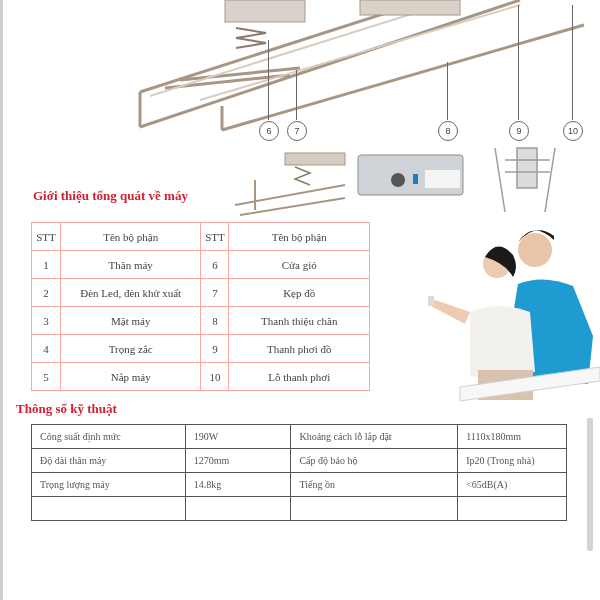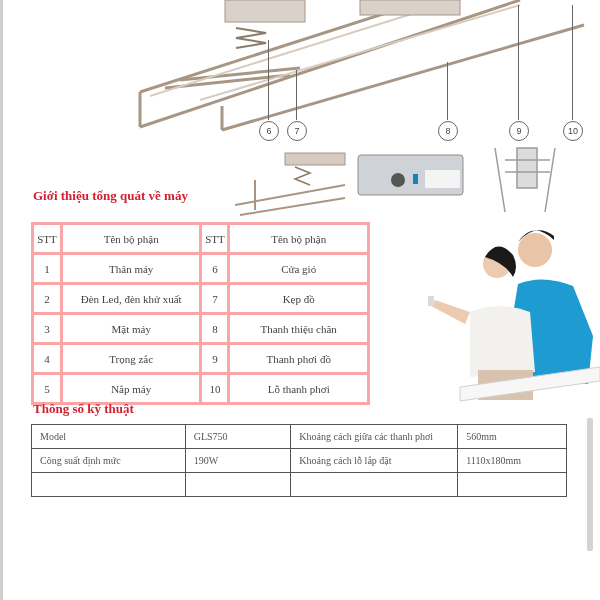--- a/index.html
+++ b/index.html
@@ -6,21 +6,21 @@
   body { width:600px; height:600px; overflow:hidden; background:#ffffff; position:relative;
          font-family:"Liberation Sans", sans-serif; color:#333; }
   .left-edge { position:absolute; left:0; top:0; width:3px; height:600px; background:#cfcfcf; }
   .diagram { position:absolute; left:0; top:0; width:600px; height:225px; }
   .callout { position:absolute; width:18px; height:18px; border:1px solid #666; border-radius:50%;
              font-size:9px; line-height:18px; text-align:center; color:#444; background:#fff; }
   .leader { position:absolute; width:1px; background:#666; }
   .section-title { position:absolute; color:#d1202f; font-weight:bold; font-size:13px;
                    font-family:"Liberation Serif", serif; }
   table { border-collapse:collapse; position:absolute; }
-  table.parts td { border:3px solid #fca5a5; text-align:center; font-size:11px; color:#444;
+  table.parts td { border:1px solid #fca5a5; text-align:center; font-size:11px; color:#444;
                    font-family:"Liberation Serif", serif; height:27px; padding:0; }
   table.specs td { border:1px solid #555; font-size:10px; color:#555; height:23px; padding:0 0 0 8px;
                    font-family:"Liberation Serif", serif; white-space:nowrap; }
   .photo { position:absolute; left:400px; top:212px; width:200px; height:200px; }
   .scrollbar { position:absolute; left:587px; top:418px; width:6px; height:133px; background:#d3d3d3; border-radius:2px; }
 </style>
 </head>
 <body>
 
 <div class="left-edge"></div>
@@ -136,40 +136,46 @@
   <circle cx="97" cy="52" r="14" fill="#edcbb0"></circle>
   <path d="M85 45 q12 -20 28 -2 q6 12 0 22 q-8 -14 -28 -20z" fill="#1a1a1a"></path>
   <path d="M70 100 q28 -12 60 0 l5 60 l-65 5z" fill="#f3f1ee"></path>
   <rect x="78" y="158" width="55" height="30" fill="#d9c2ae"></rect>
   <path d="M70 100 l-35 -12 l-4 6 l34 18z" fill="#edcbb0"></path>
   <rect x="28" y="84" width="6" height="10" fill="#dadada"></rect>
 
   <path d="M60 175 l140 -20 l0 14 l-140 20z" fill="#f7f7f7" stroke="#d0d0d0"></path>
 </svg>
 
-<div class="section-title" style="left:33px;top:401px;">Thông số kỹ thuật</div>
+<div class="section-title" style="left:16px;top:401px;">Thông số kỹ thuật</div>
 <table class="specs" style="left:31px;top:424px;width:536px;">
   <colgroup>
       <col style="width:154px">
       <col style="width:106px">
       <col style="width:167px">
       <col style="width:109px">
     </colgroup>
   <tbody>
-      <tr>
-    <td>Model</td>
-        <td>GLS750</td>
-        <td>Khoảng cách giữa các thanh phơi</td>
-        <td>560mm</td>
-  </tr>
   <tr>
     <td>Công suất định mức</td>
         <td>190W</td>
         <td>Khoảng cách lỗ lắp đặt</td>
         <td>1110x180mm</td>
+  </tr>
+  <tr>
+    <td>Độ dài thân máy</td>
+        <td>1270mm</td>
+        <td>Cấp độ bảo hộ</td>
+        <td>Ip20 (Trong nhà)</td>
+  </tr>
+  <tr>
+    <td>Trọng lượng máy</td>
+        <td>14.8kg</td>
+        <td>Tiếng ồn</td>
+        <td>&lt;65dB(A)</td>
   </tr>
   <tr>
     <td></td>
         <td></td>
         <td></td>
         <td></td>
   </tr>
 </tbody>
   </table>
 

